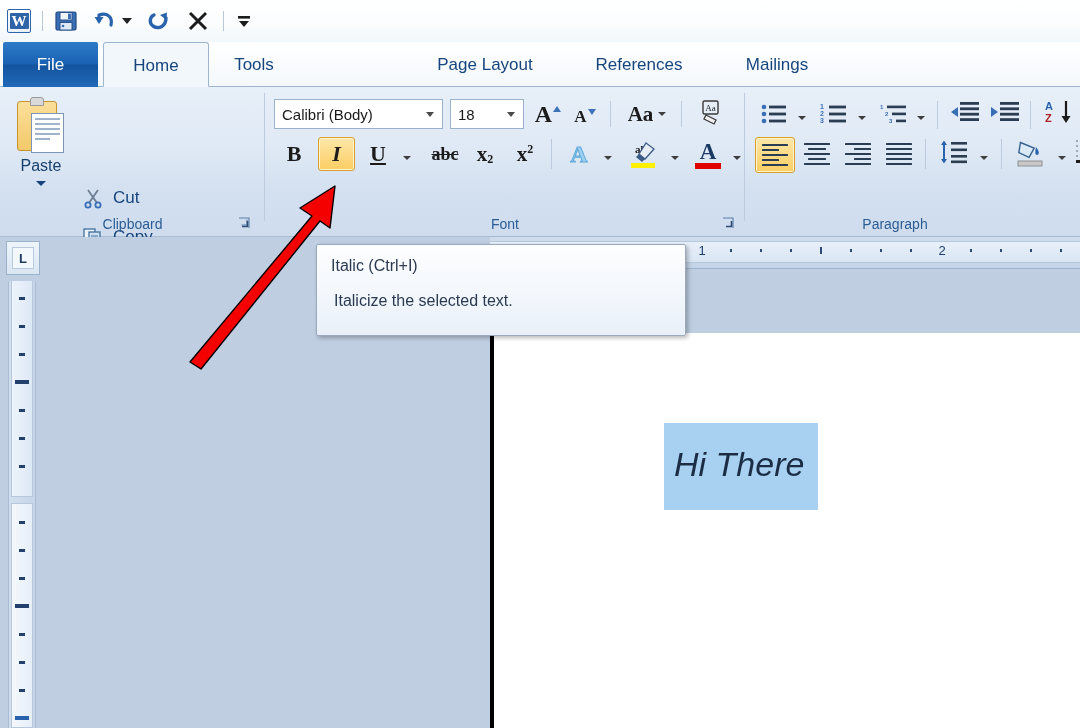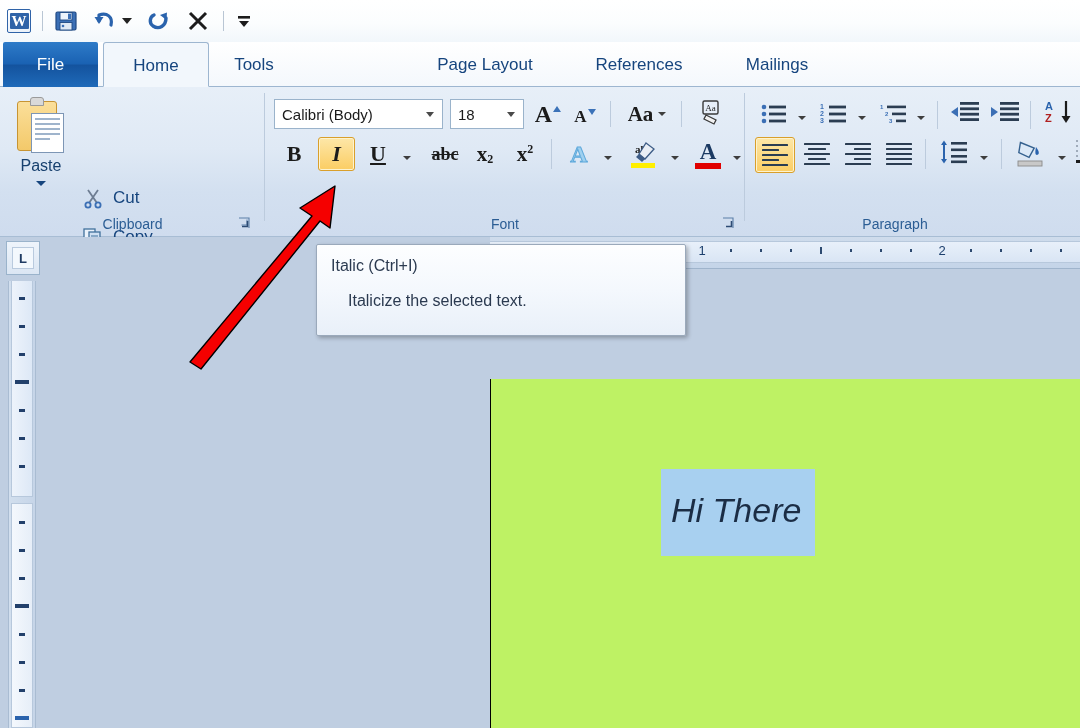--- a/index.html
+++ b/index.html
@@ -165,22 +165,22 @@
     border-left:1px solid #a9bcd2;border-right:1px solid #a9bcd2;box-sizing:border-box;
   }
   .ruler-v .vband{
     position:absolute;left:2px;right:2px;background:linear-gradient(to right,#edf3fb,#dde8f6);
     border:1px solid #b7c8dc;box-sizing:border-box;
   }
   .vtick{position:absolute;left:50%;margin-left:-3px;width:6px;height:3px;background:#22406b;}
   .vtick.big{margin-left:-7px;width:14px;height:4px;}
 
   .page{
-    position:absolute;left:490px;top:96px;right:0;bottom:0;background:#bef264;
-    border-left:1px solid #000000;box-sizing:border-box;margin-top:46px;
+    position:absolute;left:490px;top:96px;right:0;bottom:0;background:#ffffff;
+    border-left:4px solid #000000;box-sizing:border-box;
   }
   .selected-text{
     position:absolute;background:#a8d0f0;color:#1b2d45;
     font-style:italic;font-size:34px;line-height:1.15;
     font-family:"Liberation Sans",sans-serif;white-space:nowrap;
     padding:22px 14px 26px 10px;
   }
 
   
   .brand{position:absolute;right:6px;top:16px;text-align:center;z-index:70;}
@@ -591,20 +591,20 @@
     </div>
 
     <div class="page">
       <div class="selected-text" style="left:170px;top:90px">Hi There</div>
     </div>
   </div>
 
 
   <div class="tooltip" style="left:316px;top:244px;width:370px;height:92px;padding:12px 14px 0 14px">
     <div class="tt-title">Italic (Ctrl+I)</div>
-    <div class="tt-desc" style="margin-top:17px;margin-left:17px">Italicize the selected text.</div>
+    <div class="tt-desc" style="margin-top:17px;margin-left:3px">Italicize the selected text.</div>
   </div>
 
   <svg class="arrow-layer" viewBox="0 0 1080 728">
     <path d="M190 362 L312 216 L300 208 L335 186 L330 228 L320 221 L201 369 Z" fill="#f50000" stroke="#000000" stroke-width="1.4" stroke-linejoin="round"></path>
   </svg>
 
 </div>
 
 </body></html>

